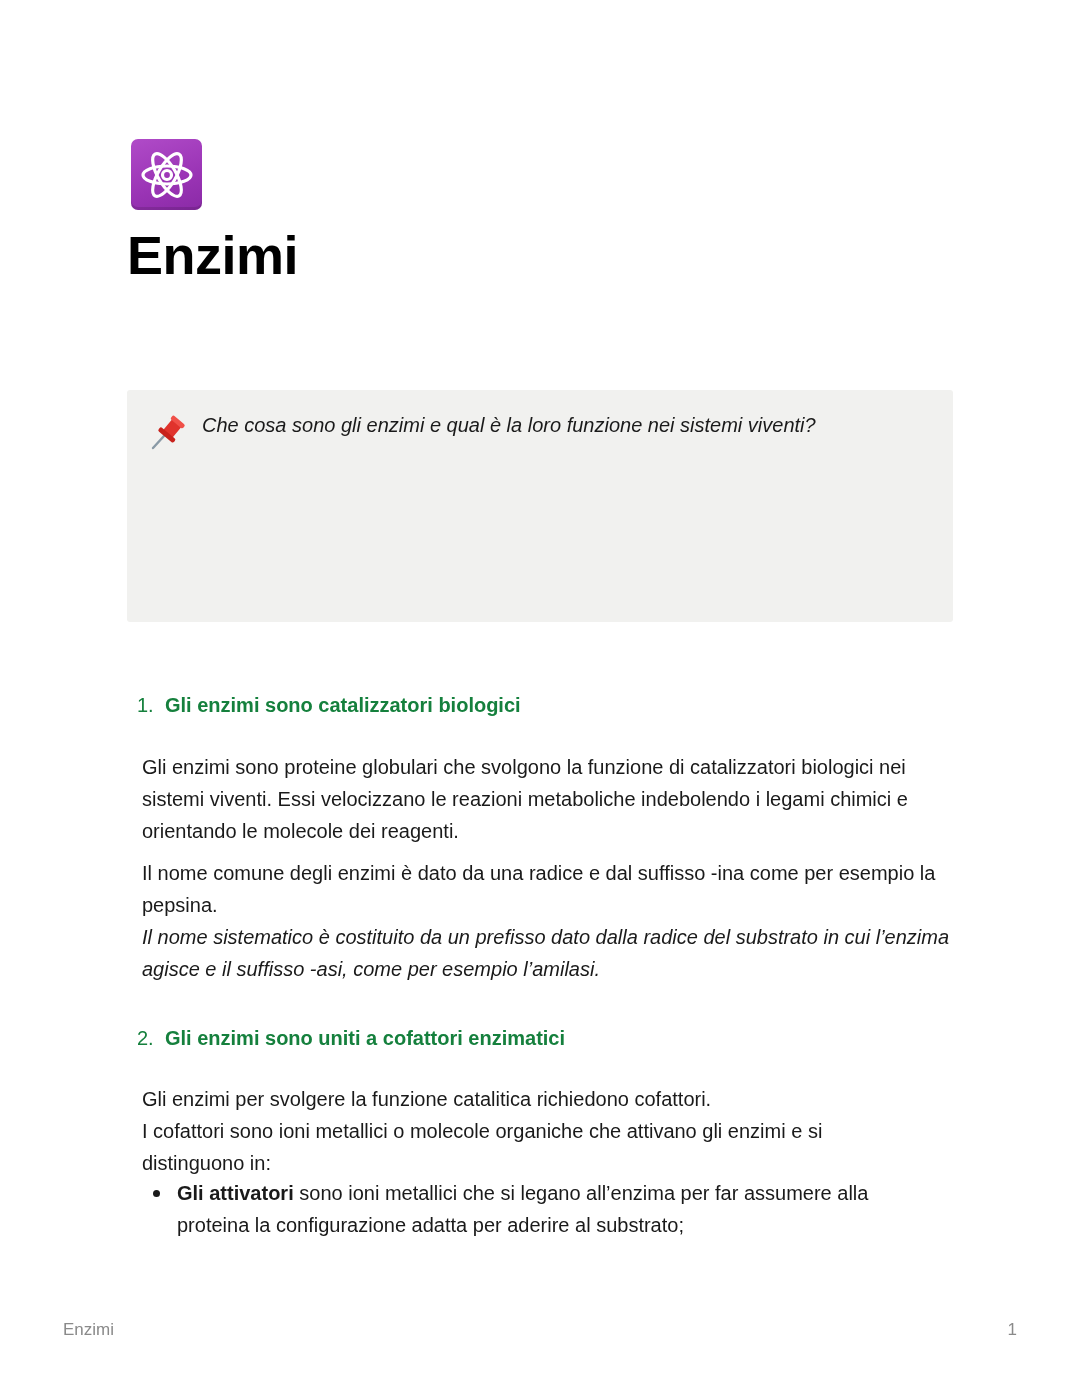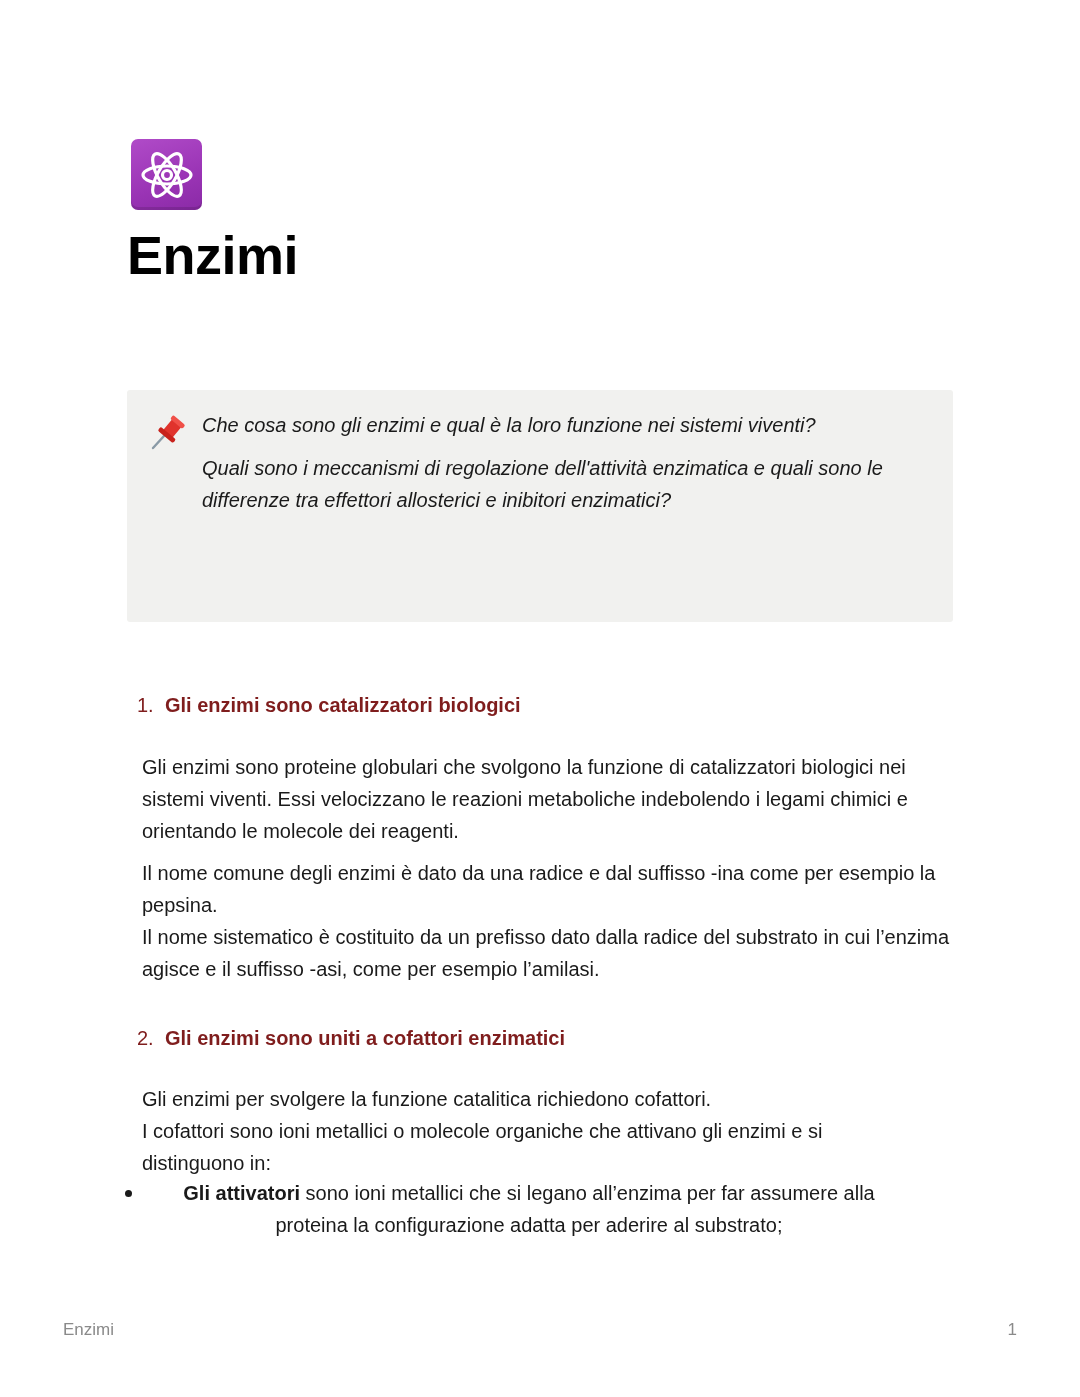--- a/index.html
+++ b/index.html
@@ -21,30 +21,30 @@
       position: absolute; left: 127px; top: 390px; width: 826px; height: 232px;
       background: #f1f1ef; border-radius: 3px; box-sizing: border-box; padding-left: 44px;
     }
     .callout-icon { position: absolute; left: 22px; top: 24px; width: 38px; height: 38px; }
     .callout-text {
       position: absolute; left: 75px; top: 19px; width: 730px;
       font-style: italic; font-size: 20px; line-height: 32px; color: #1a1a1a;
     }
     .callout-text p { margin: 0 0 11px 0; }
     .section-heading {
-      position: absolute; left: 127px; font-size: 20px; font-weight: bold; color: #7f1d1d;
+      position: absolute; left: 127px; font-size: 20px; font-weight: bold; color: #15803d;
     }
     .section-heading .num-wrap { display:inline-block; width: 38px; }
     .para {
       position: absolute; left: 127px; width: 830px;
       font-size: 20px; line-height: 32px; color: #1a1a1a; margin: 15px;
     }
     .bullet-item {
-      position: absolute; left: 111px; width: 830px;
-      font-size: 20px; line-height: 32px; color: #1a1a1a; text-align: center;
+      position: absolute; left: 139px; width: 830px;
+      font-size: 20px; line-height: 32px; color: #1a1a1a;
     }
     .bullet-dot { position: absolute; left: 14px; top: 13px; width: 7px; height: 7px; border-radius: 50%; background: #1a1a1a; }
     .bullet-text { margin-left: 38px; display: block; }
     .footer-left { position: absolute; left: 63px; top: 1320px; font-size: 17px; color: #8a8a8a; }
     .footer-right { position: absolute; right: 63px; top: 1320px; font-size: 17px; color: #8a8a8a; }
   </style>
 </head>
 <body>
 
 <div class="page-icon">
@@ -66,31 +66,30 @@
       <line x1="4" y1="34" x2="15" y2="22" stroke="#8a9aa6" stroke-width="2.4" stroke-linecap="round"></line>
       <g transform="rotate(40 22 16)">
         <rect x="16" y="6" width="12" height="16" rx="2" fill="#e0332c"></rect>
         <rect x="12" y="20" width="20" height="5" rx="2" fill="#c8221c"></rect>
         <rect x="14" y="3" width="16" height="5" rx="2" fill="#f05048"></rect>
       </g>
     </svg>
   </div>
   <div class="callout-text">
     <p>Che cosa sono gli enzimi e qual è la loro funzione nei sistemi viventi?</p>
-    <p>Quali sono i meccanismi di regolazione dell'attività enzimatica e quali sono le differenze tra effettori allosterici e inibitori enzimatici?</p>
   </div>
 </div>
 
 <div class="section-heading" style="top:694px;">
   <span class="num-wrap"><span style="padding-left:10px;font-weight:normal;">1.</span></span><span>Gli enzimi sono catalizzatori biologici</span>
 </div>
 
 <p class="para" style="top:736px;">Gli enzimi sono proteine globulari che svolgono la funzione di catalizzatori biologici nei sistemi viventi. Essi velocizzano le reazioni metaboliche indebolendo i legami chimici e orientando le molecole dei reagenti.</p>
 <p class="para" style="top:842px;">Il nome comune degli enzimi è dato da una radice e dal suffisso -ina come per esempio la pepsina.</p>
-<p class="para" style="top:906px;">Il nome sistematico è costituito da un prefisso dato dalla radice del substrato in cui l’enzima agisce e il suffisso -asi, come per esempio l’amilasi.</p>
+<p class="para" style="top:906px;font-style:italic;">Il nome sistematico è costituito da un prefisso dato dalla radice del substrato in cui l’enzima agisce e il suffisso -asi, come per esempio l’amilasi.</p>
 
 <div class="section-heading" style="top:1027px;">
   <span class="num-wrap"><span style="padding-left:10px;font-weight:normal;">2.</span></span><span>Gli enzimi sono uniti a cofattori enzimatici</span>
 </div>
 
 <p class="para" style="top:1068px;">Gli enzimi per svolgere la funzione catalitica richiedono cofattori.</p>
 <p class="para" style="top:1100px;width:760px;">I cofattori sono ioni metallici o molecole organiche che attivano gli enzimi e si distinguono in:</p>
 
 <div class="bullet-item" style="top:1177px;">
   <span class="bullet-dot"></span>

